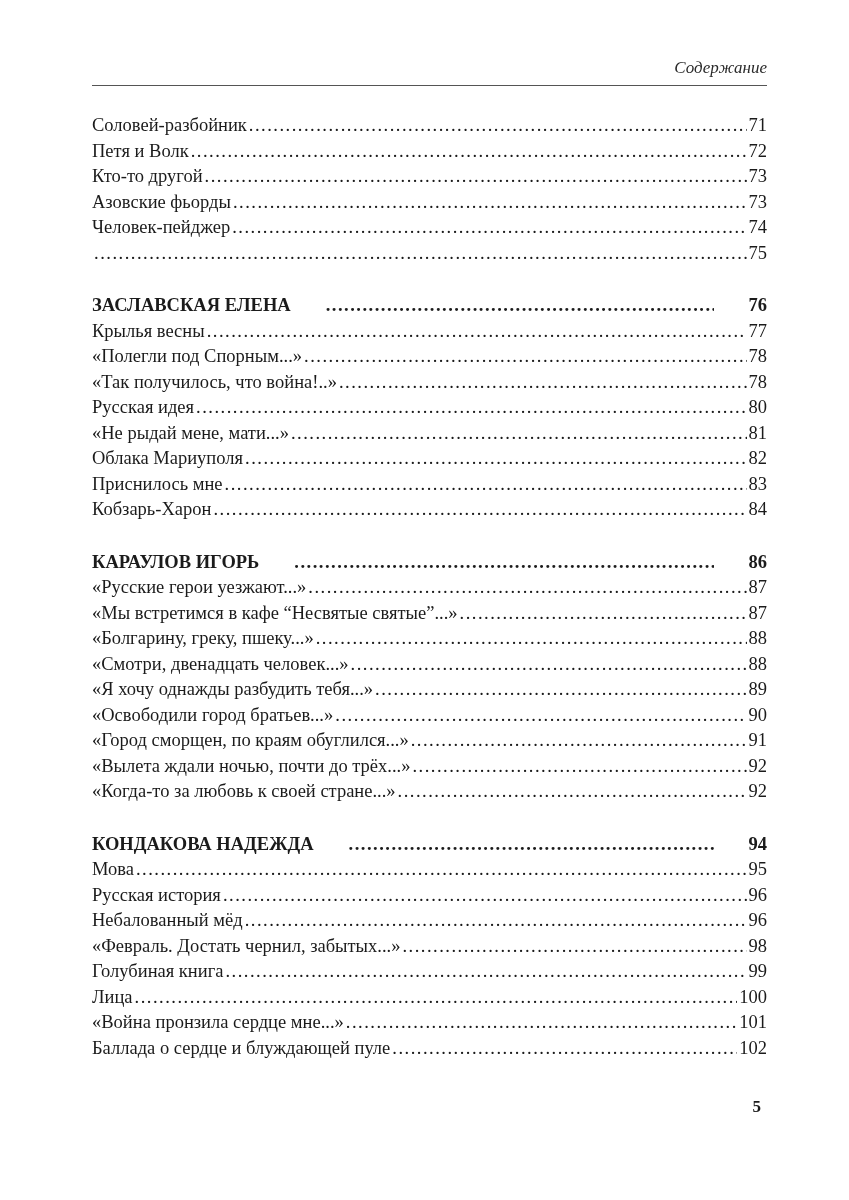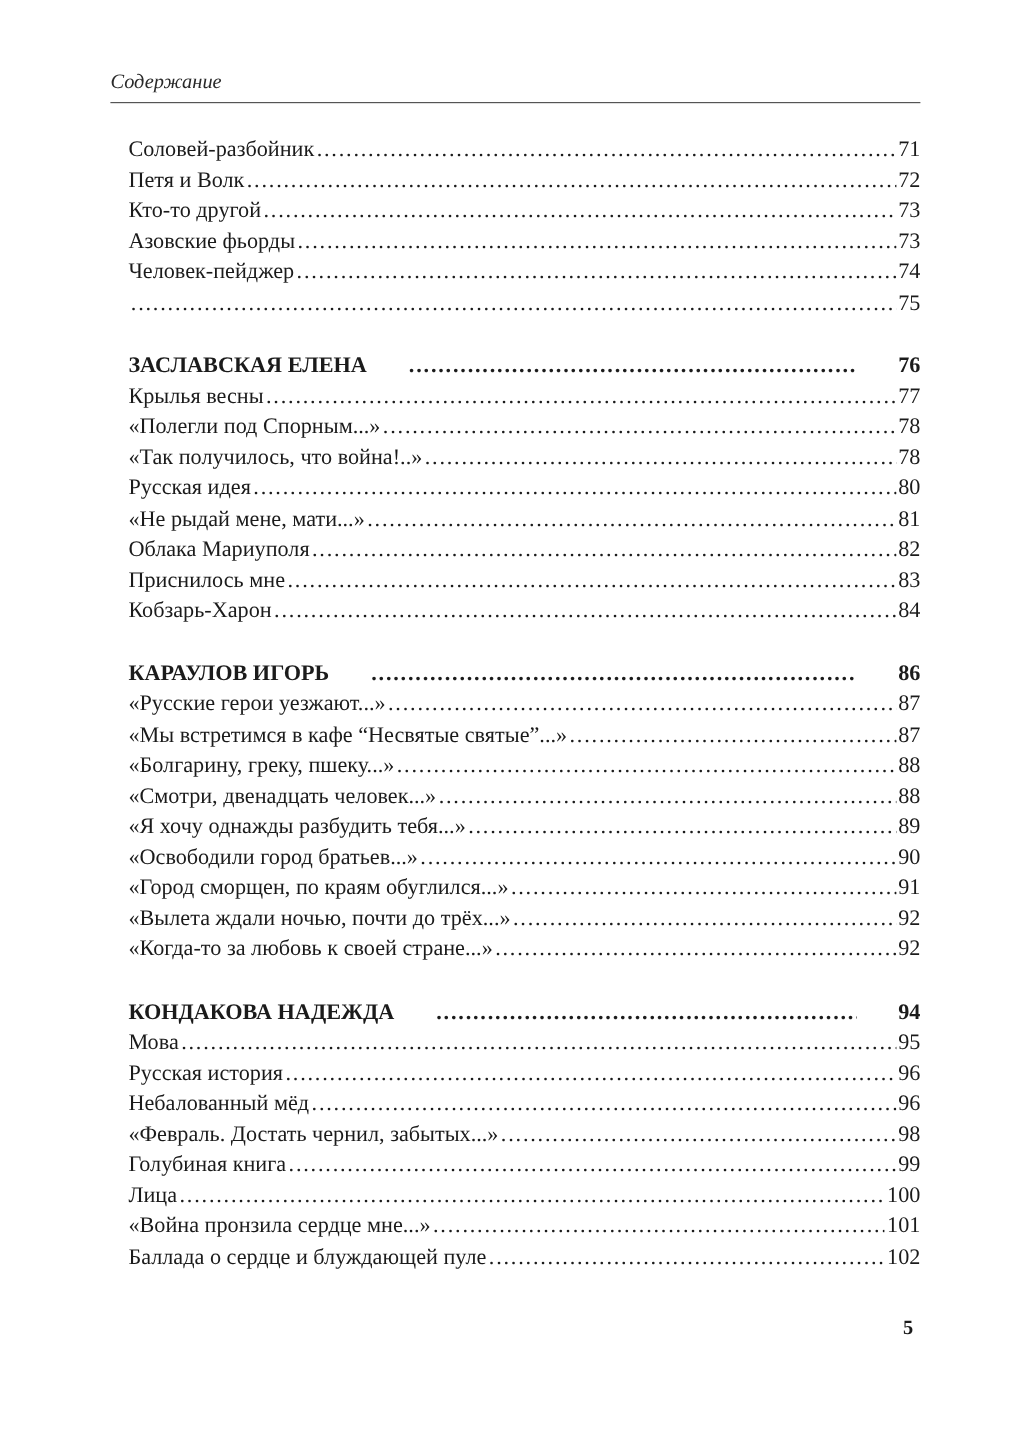--- a/index.html
+++ b/index.html
@@ -13,28 +13,29 @@
     color: #1b1b1b;
     overflow: hidden;
   }
   .content {
     position: absolute;
     left: 92px;
     right: 82px;
     top: 58px;
   }
   .toc-header {
+    text-align: right;
     font-style: italic;
     font-size: 17px;
     color: #2a2a2a;
     padding-bottom: 7px;
     border-bottom: 1px solid #555;
   }
   .toc { margin-top: 27px; }
-  .section { margin-top: 27px; margin-left: 15px; }
+  .section { margin-top: 27px; }
   .section.first { margin-top: 0; }
   .toc-row {
     display: flex;
     align-items: baseline;
     font-size: 18.5px;
     line-height: 25.5px;
   }
   .toc-row.heading-row { font-weight: bold; gap: 33px; }
   .toc-title { white-space: nowrap; flex: 0 0 auto; }
   .toc-dots {

